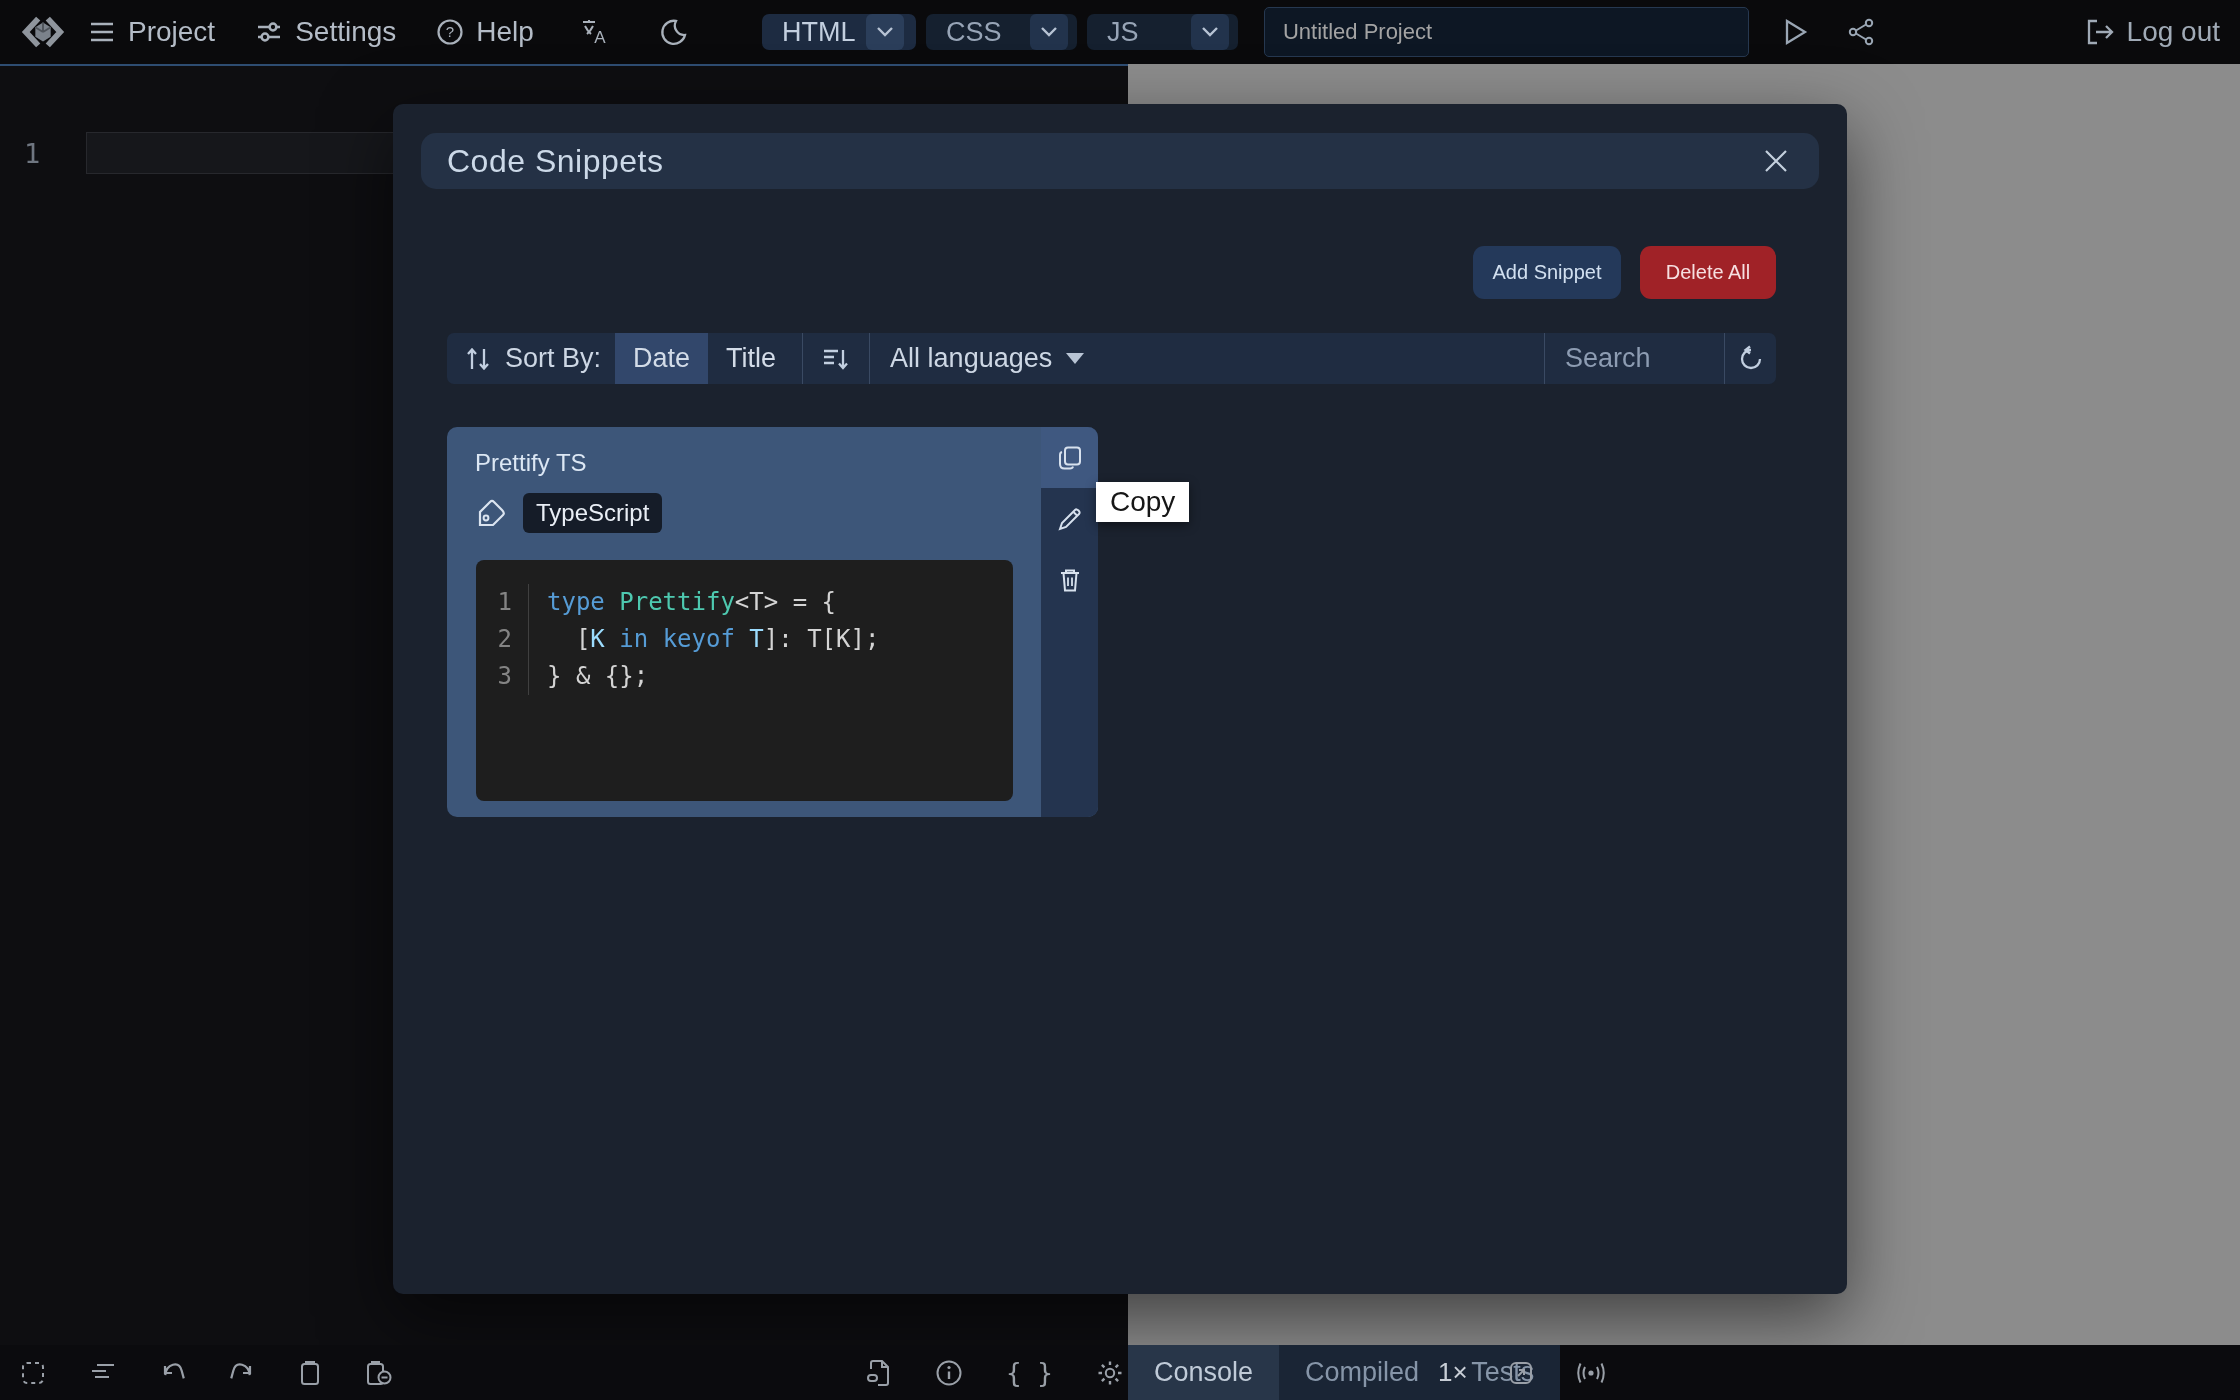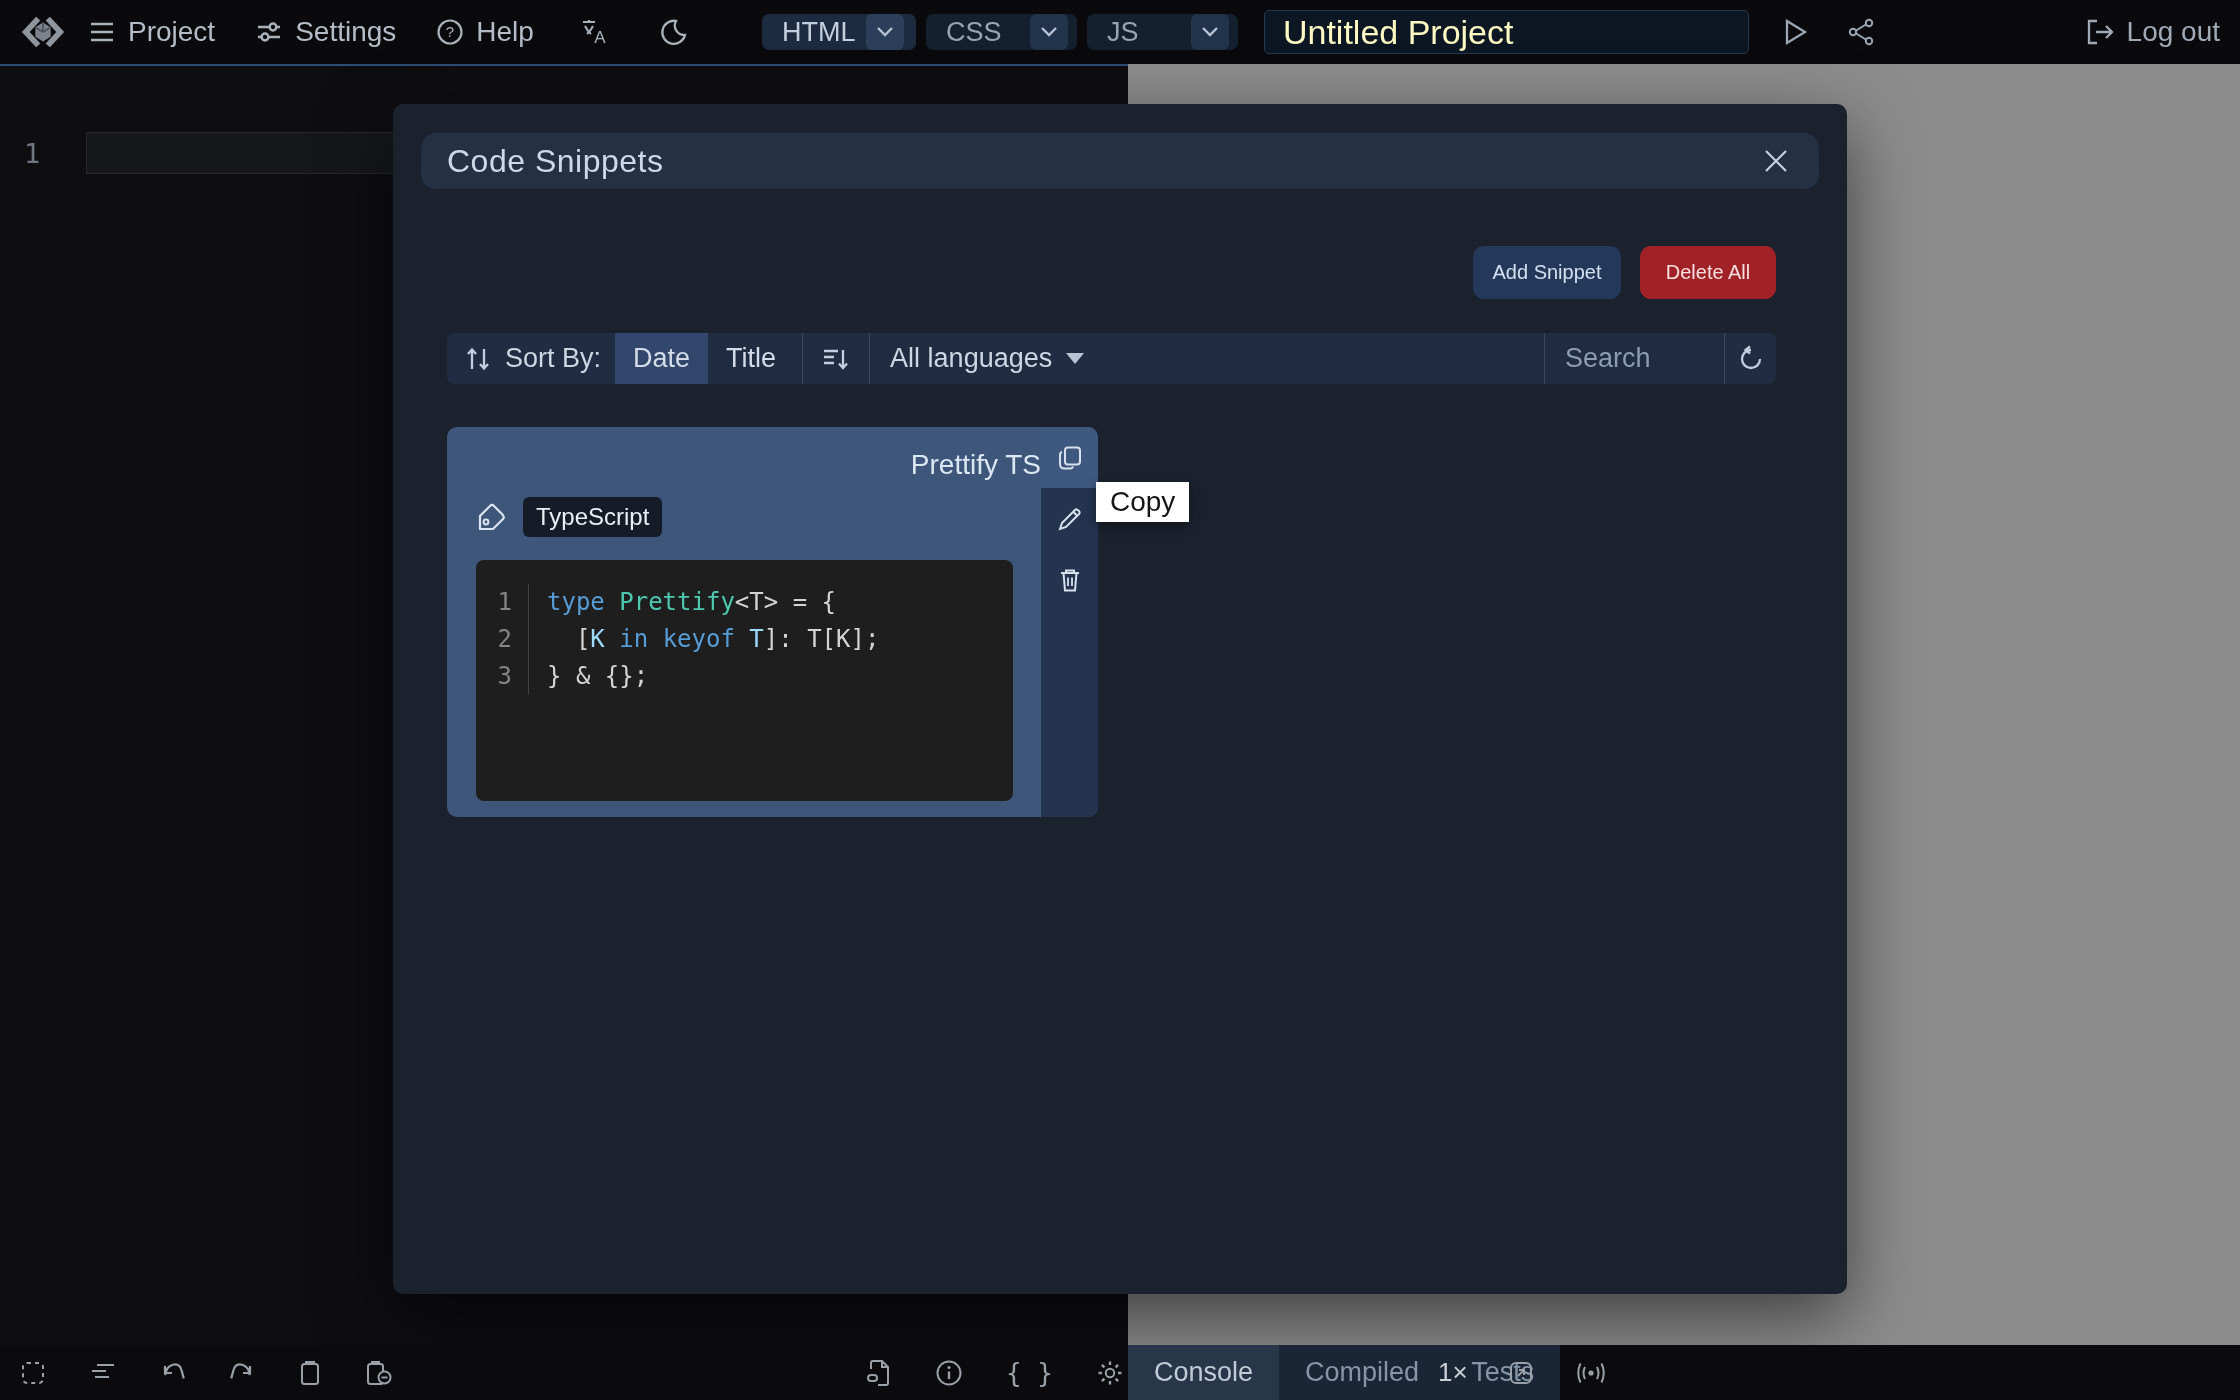--- a/index.html
+++ b/index.html
@@ -24,22 +24,22 @@
   .editor-tab { height:36px; border-radius:7px; display:flex; align-items:center; padding:0 8px 0 20px; margin-right:10px; }
   .editor-tab.active { background:#1d2b41; }
   .editor-tab.inactive { background:#15202f; }
   .editor-tab .lbl { font-size:27px; width:84px; }
   .editor-tab.active .lbl { color:#c3cfdf; }
   .editor-tab.inactive .lbl { color:#97a4b6; }
   .chev-box { width:38px; height:36px; border-radius:6px; display:flex; align-items:center; justify-content:center; color:#b7c3d4; }
   .editor-tab.active .chev-box { background:#2b3e5a; }
   .editor-tab.inactive .chev-box { background:#22334c; }
   .proj-input {
-    margin-left:16px; width:485px; height:44px; background:#0d1724; border:1px solid #263850;
-    border-radius:5px; color:#fef9c3; font-size:34px; padding:0 18px; outline:none;
+    margin-left:16px; width:485px; height:50px; background:#0d1724; border:1px solid #263850;
+    border-radius:5px; color:#a3a3a3; font-size:22px; padding:0 18px; outline:none;
     font-family:"Liberation Sans", sans-serif;
   }
   .run-icons { display:flex; align-items:center; gap:38px; margin-left:34px; color:#9aa6b4; }
   .logout { margin-left:auto; display:flex; align-items:center; gap:12px; color:#a0aab6; font-size:28px; }
 
   
   .editor-pane {
     position:absolute; left:0; top:64px; width:1128px; height:1281px;
     background:#0e0e11; border-top:2px solid #2e4d72;
   }
@@ -93,21 +93,21 @@
   .tb-search input {
     width:100%; height:100%; background:transparent; border:none; outline:none;
     color:#cdd7e4; font-size:27px; padding:0 20px; font-family:"Liberation Sans", sans-serif;
   }
   .tb-search input::placeholder { color:#8d9cb2; opacity:1; }
   .tb-refresh { width:51px; display:flex; align-items:center; justify-content:center; color:#c2cfe0; cursor:pointer; }
 
   
   .card { position:absolute; left:54px; top:323px; width:651px; height:390px; background:#3d5679; border-radius:10px; }
   .card-main { position:absolute; left:0; top:0; right:57px; bottom:0; padding:22px 0 0 28px; }
-  .card-title { color:#dce7f4; font-size:28px; font-weight:400;text-align:right; }
+  .card-title { color:#dce7f4; font-size:24px; font-weight:400; }
   .card-date { color:#b5c8e0; font-size:26px; margin-top:10px; }
   .tag-row { display:flex; align-items:center; gap:16px; margin-top:16px; }
   .tag-icon { color:#dbe4f0; }
   .badge { background:#151c28; color:#e9eef5; font-size:24px; padding:6px 13px; border-radius:6px; }
 
   .code { position:absolute; left:29px; top:133px; width:537px; height:241px; background:#1e1e1e; border-radius:8px; font-family:"DejaVu Sans Mono", monospace; font-size:24px; overflow:hidden; }
   .code-inner { padding-top:24px; }
   .code-line { display:flex; height:37px; line-height:37px; }
   .ln { width:52px; text-align:right; color:#848484; padding-right:16px; flex:none; }
   .lc { border-left:1px solid #404040; padding-left:18px; white-space:pre; color:#d4d4d4; }

